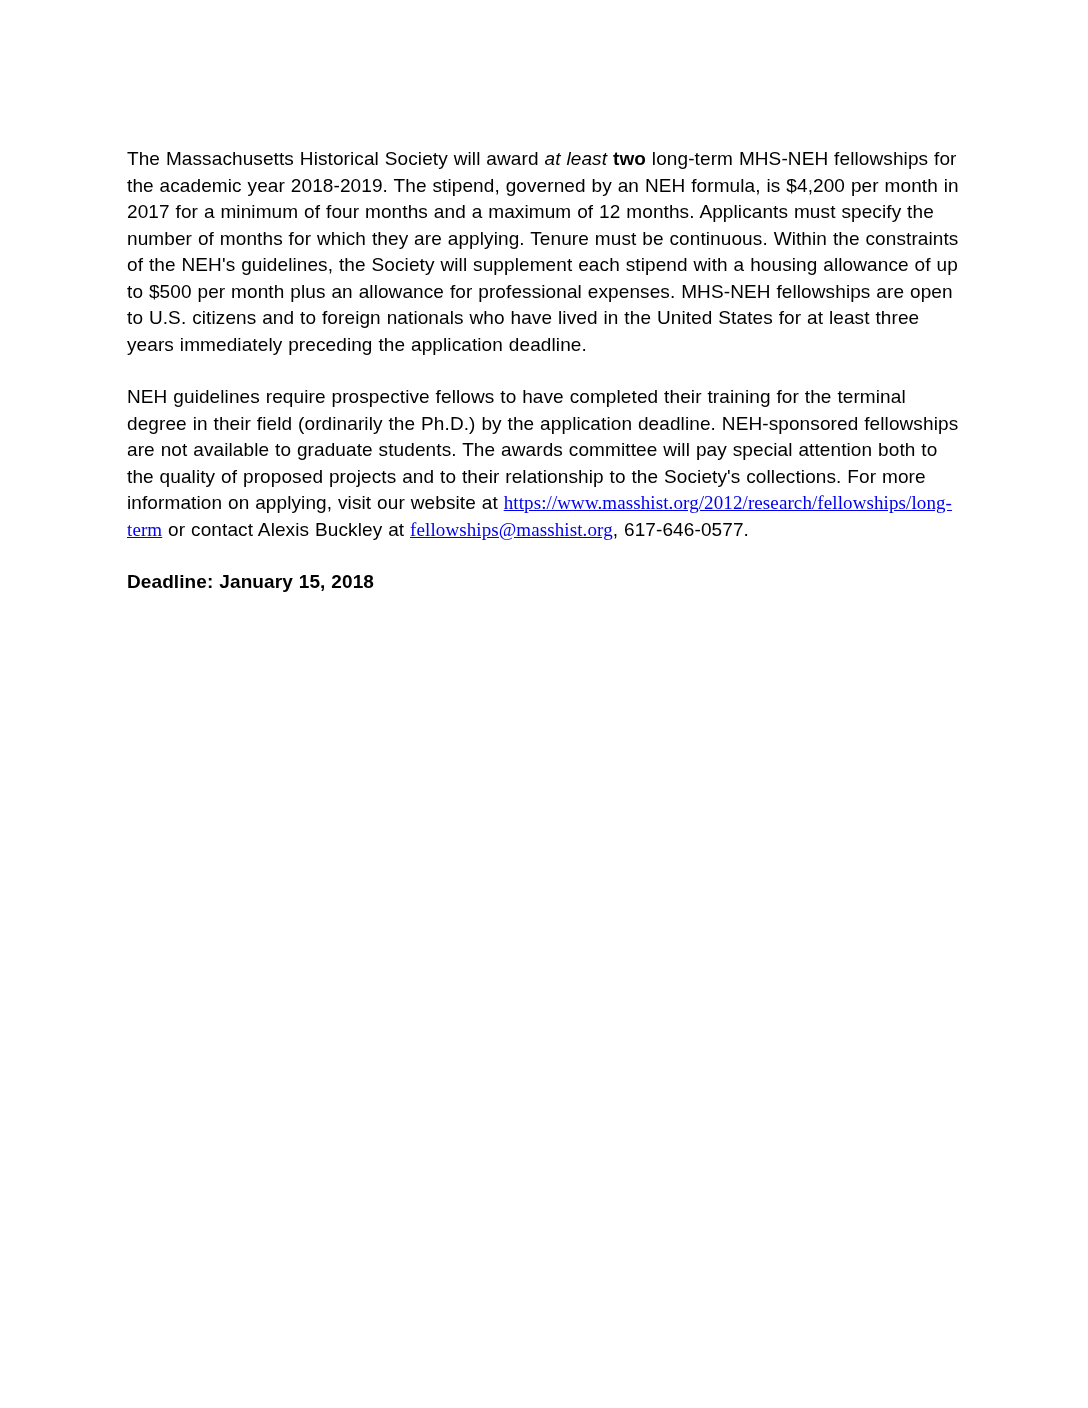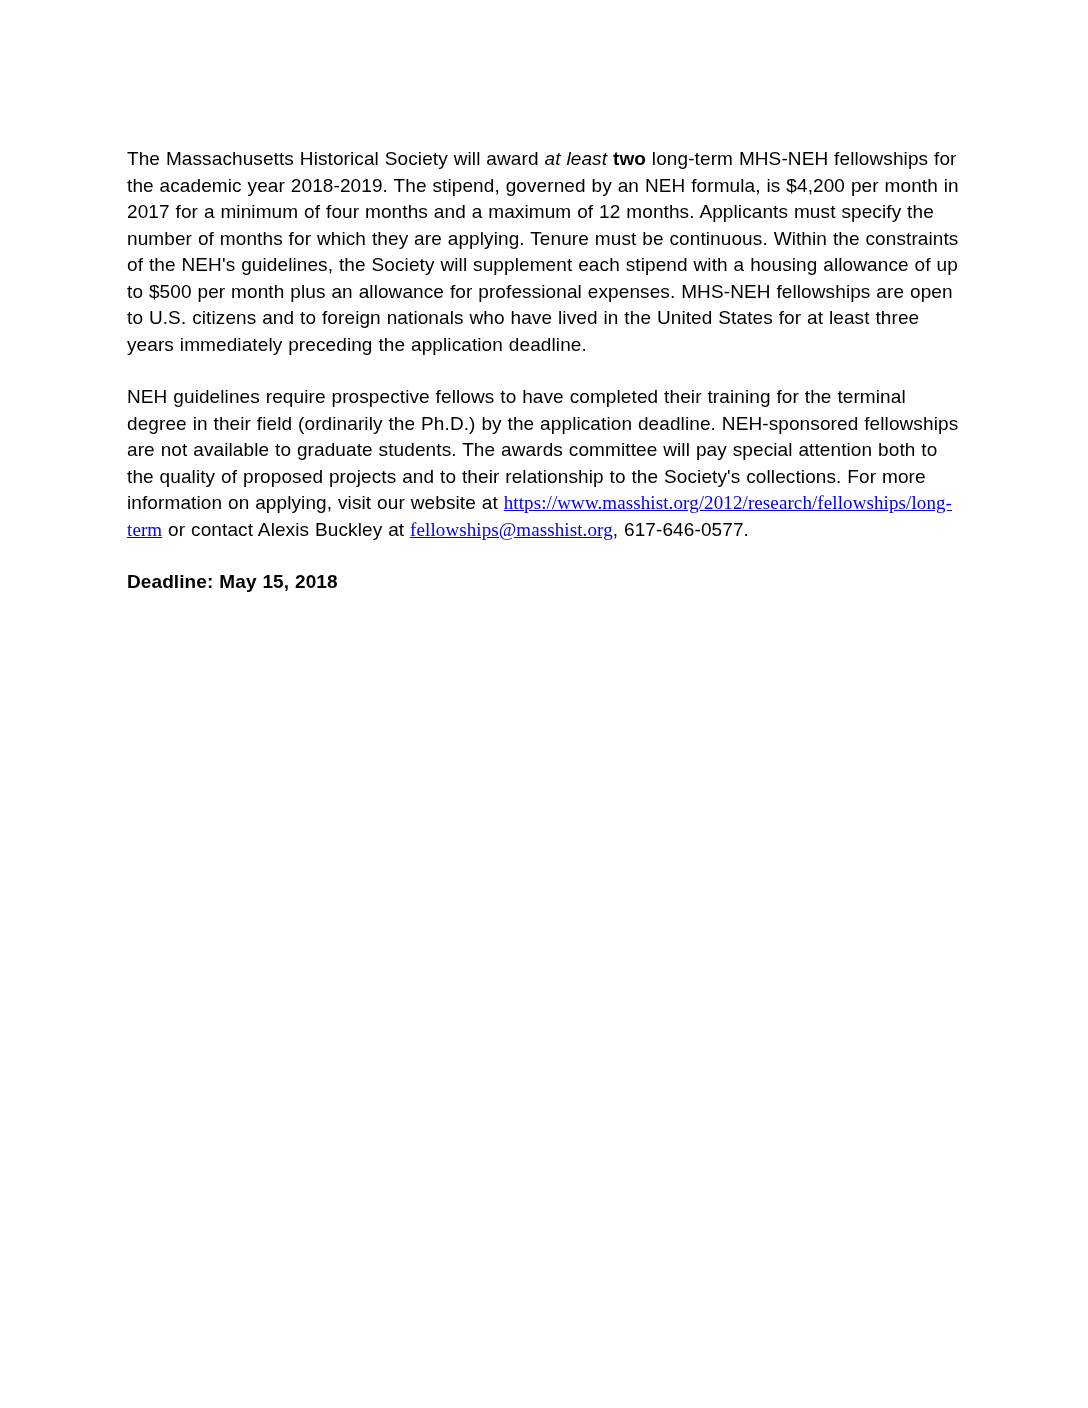--- a/index.html
+++ b/index.html
@@ -42,16 +42,16 @@
 </head>
 <body>
 
 <div class="page">
   <div class="doc-body">
 
     <p class="doc-par"><span>The Massachusetts Historical Society will award </span><em class="it">at least</em><span> </span><strong class="bd">two</strong><span> long-term MHS-NEH fellowships for the academic year 2018-2019. The stipend, governed by an NEH formula, is $4,200 per month in 2017 for a minimum of four months and a maximum of 12 months. Applicants must specify the number of months for which they are applying. Tenure must be continuous. Within the constraints of the NEH's guidelines, the Society will supplement each stipend with a housing allowance of up to $500 per month plus an allowance for professional expenses. MHS-NEH fellowships are open to U.S. citizens and to foreign nationals who have lived in the United States for at least three years immediately preceding the application deadline.</span></p>
 
     <p class="doc-par"><span>NEH guidelines require prospective fellows to have completed their training for the terminal degree in their field (ordinarily the Ph.D.) by the application deadline. NEH-sponsored fellowships are not available to graduate students. The awards committee will pay special attention both to the quality of proposed projects and to their relationship to the Society's collections. For more information on applying, visit our website at </span><a class="doc-link">https://www.masshist.org/2012/research/fellowships/long-term</a><span> or contact Alexis Buckley at </span><a class="doc-link">fellowships@masshist.org</a><span>, 617-646-0577.</span></p>
 
-    <p class="doc-par deadline"><span>Deadline: May 15, 2018</span></p>
+    <p class="doc-par deadline"><span>Deadline: January 15, 2018</span></p>
 
   </div>
 </div>
 
 </body></html>

